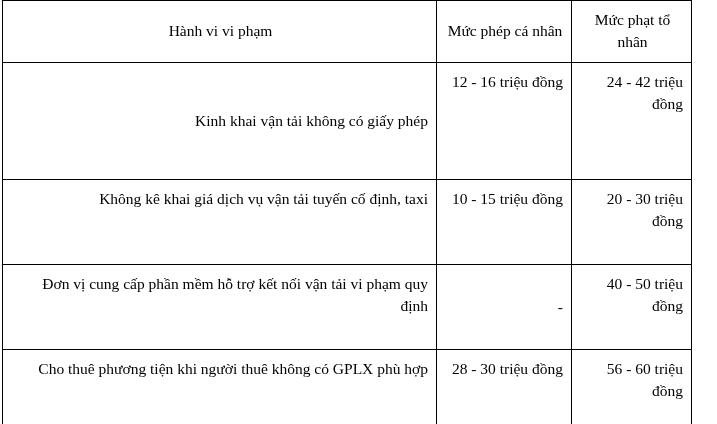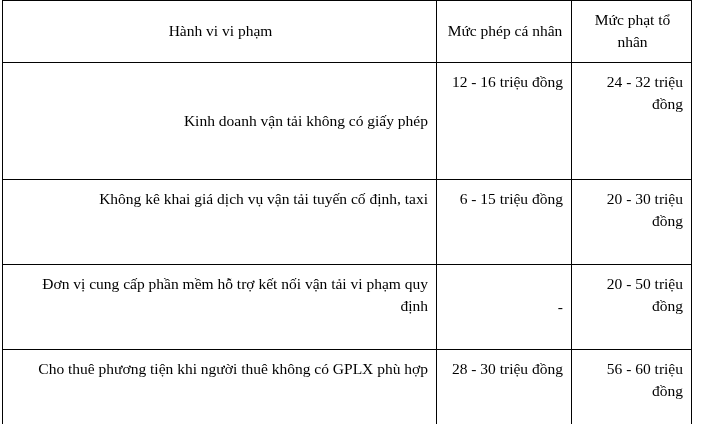--- a/index.html
+++ b/index.html
@@ -73,33 +73,33 @@
     </colgroup>
     <thead>
       <tr>
         <td class="head-action">Hành vi vi phạm</td>
         <td>Mức phép cá nhân</td>
         <td>Mức phạt tổ nhân</td>
       </tr>
     </thead>
     <tbody>
       <tr class="row-h1">
-        <td class="cell-action va-mid">Kinh doanh vận tải không có giấy phép</td>
+        <td class="cell-action va-mid">Kinh khai vận tải không có giấy phép</td>
         <td class="cell-amount">12 - 16 triệu đồng</td>
-        <td class="cell-amount">24 - 32 triệu đồng</td>
+        <td class="cell-amount">24 - 42 triệu đồng</td>
       </tr>
       <tr class="row-h2">
         <td class="cell-action">Không kê khai giá dịch vụ vận tải tuyến cố định, taxi</td>
-        <td class="cell-amount">6 - 15 triệu đồng</td>
+        <td class="cell-amount">10 - 15 triệu đồng</td>
         <td class="cell-amount">20 - 30 triệu đồng</td>
       </tr>
       <tr class="row-h3">
         <td class="cell-action">Đơn vị cung cấp phần mềm hỗ trợ kết nối vận tải vi phạm quy định</td>
         <td class="cell-amount va-mid">-</td>
-        <td class="cell-amount">20 - 50 triệu đồng</td>
+        <td class="cell-amount">40 - 50 triệu đồng</td>
       </tr>
       <tr class="row-h4">
         <td class="cell-action">Cho thuê phương tiện khi người thuê không có GPLX phù hợp</td>
         <td class="cell-amount">28 - 30 triệu đồng</td>
         <td class="cell-amount">56 - 60 triệu đồng</td>
       </tr>
     </tbody>
   </table>
 </div>
 

